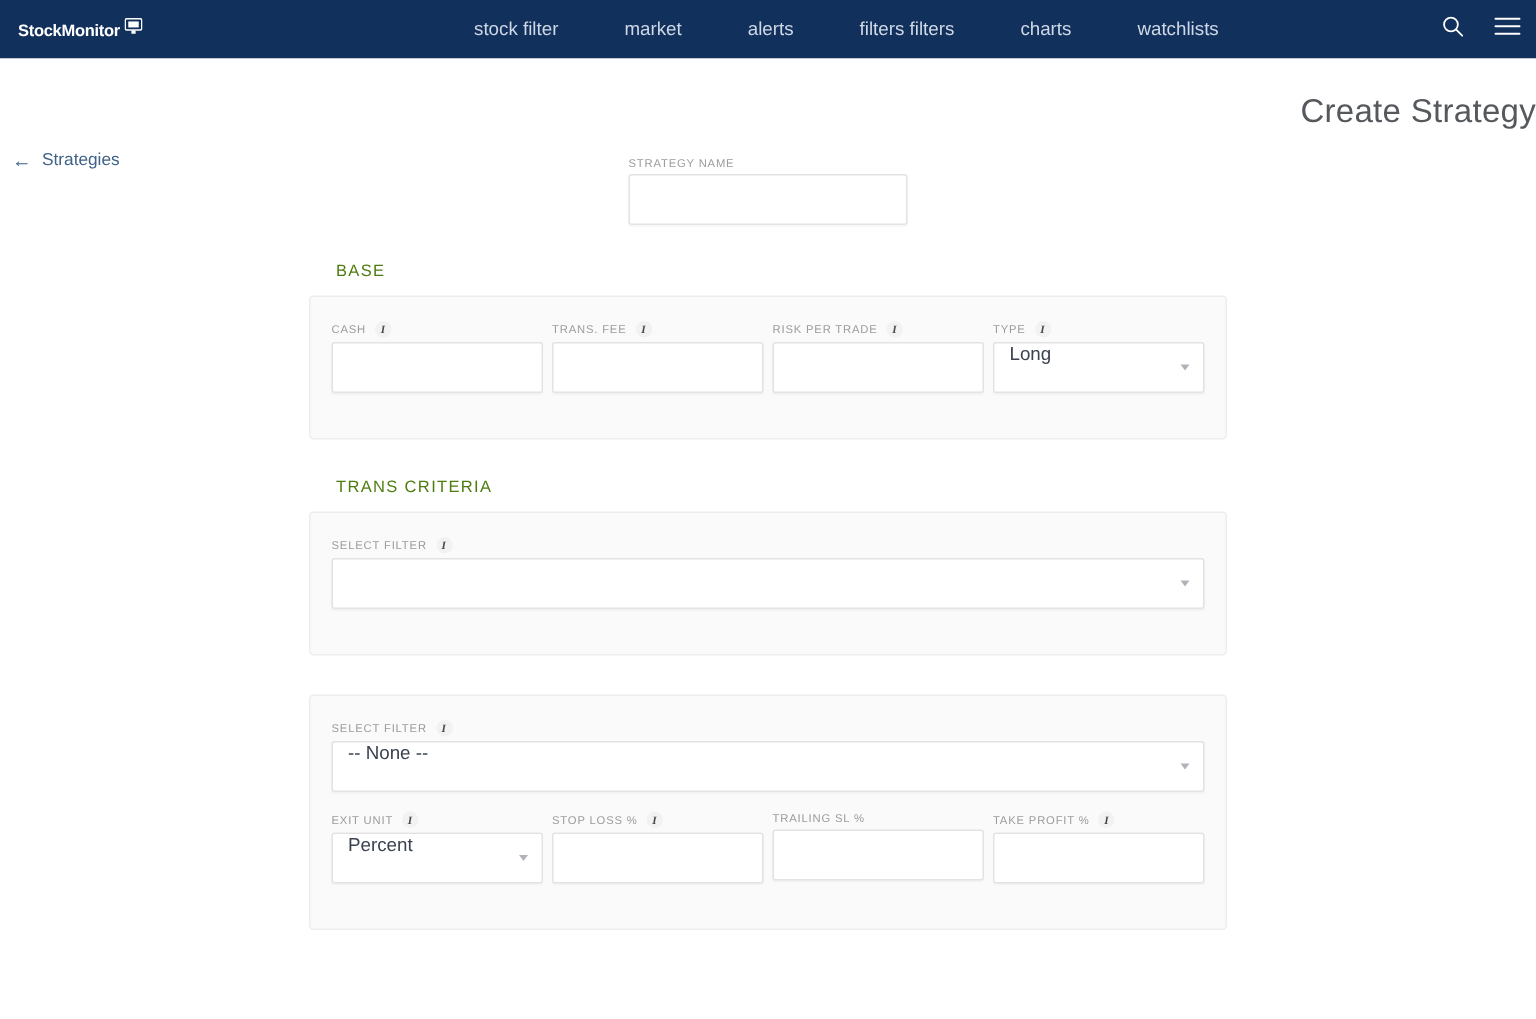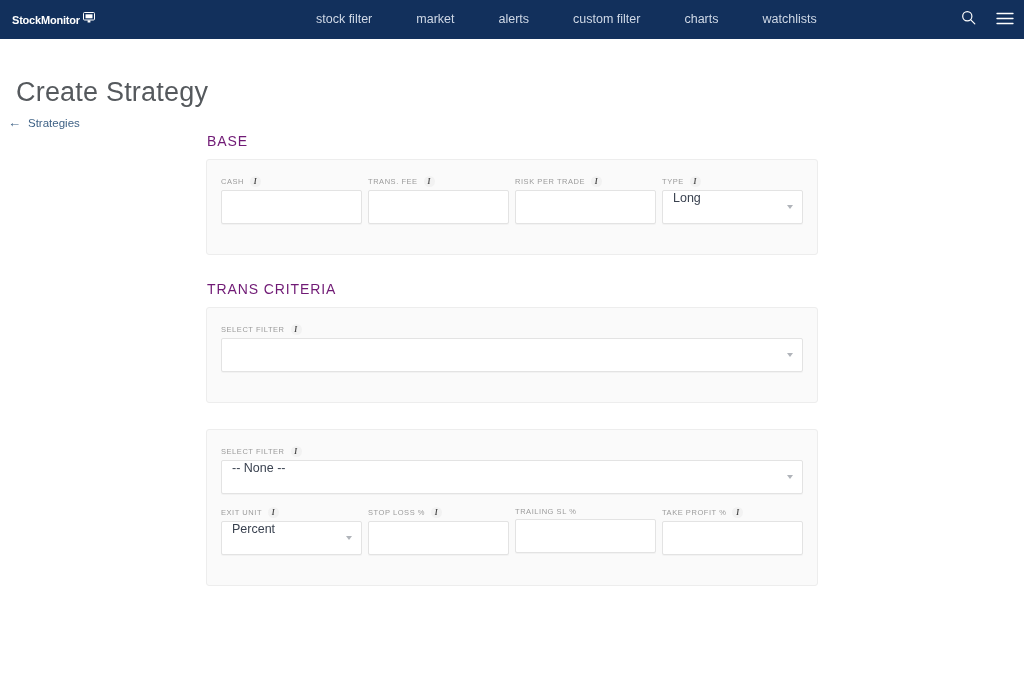--- a/index.html
+++ b/index.html
@@ -72,25 +72,25 @@
     display: flex;
     align-items: center;
     gap: 7px;
     color: #3f6286;
     font-size: 11.5px;
     text-decoration: none;
   }
   .back-arrow { font-size: 13px; line-height: 1; color: #3f6286; }
 
   .page-title {
-    text-align: left;
-    font-size: 27px;
+    text-align: right;
+    font-size: 22px;
     color: #55595d;
     font-weight: normal;
-    margin: 16px;
+    margin: 0;
     padding-top: 22px;
     letter-spacing: 0.2px;
   }
 
   
   .strategy-name-wrap {
     width: 186px;
     margin: 17px auto 0 auto;
   }
   .field-label {
@@ -131,24 +131,24 @@
     align-items: center;
     justify-content: center;
     line-height: 1;
     flex: none;
     font-family: "Liberation Serif", serif;
   }
 
   
   .section { width: 612px; margin: 0 auto; }
   .section-heading {
-    font-size: 14px;
-    color: #701a75;
+    font-size: 11px;
+    color: #4d7c0f;
     letter-spacing: 0.9px;
-    margin: 0 0 10px 1px;
+    margin: 0 0 10px 18px;
     font-weight: normal;
   }
   .card {
     background: #fafafa;
     border: 1px solid #ededed;
     border-radius: 3px;
     padding: 16px 14px 30px 14px;
   }
   .row { display: flex; gap: 6px; }
   .row + .row { margin-top: 13px; }
@@ -196,21 +196,21 @@
         <rect x="2.5" y="2.3" width="7" height="4" fill="#ffffff"></rect>
         <rect x="4.6" y="8.3" width="2.8" height="2.2" fill="#ffffff"></rect>
       </svg>
     </span>
   </div>
 
   <div class="nav-links">
     <a class="nav-link" href="#">stock filter</a>
     <a class="nav-link" href="#">market</a>
     <a class="nav-link" href="#">alerts</a>
-    <a class="nav-link" href="#">custom filter</a>
+    <a class="nav-link" href="#">filters filters</a>
     <a class="nav-link" href="#">charts</a>
     <a class="nav-link" href="#">watchlists</a>
   </div>
 
   <div class="nav-right">
     <span class="nav-icon">
       <svg width="15" height="15" viewBox="0 0 15 15" aria-hidden="true">
         <circle cx="6.3" cy="6.3" r="4.6" fill="none" stroke="#ffffff" stroke-width="1.2"></circle>
         <line x1="9.8" y1="9.8" x2="13.8" y2="13.8" stroke="#ffffff" stroke-width="1.2" stroke-linecap="round"></line>
       </svg>
@@ -227,20 +227,26 @@
 
 <div class="page">
 
   <a class="back-link" href="#">
     <span class="back-arrow">←</span>
     <span>Strategies</span>
   </a>
 
   <h1 class="page-title">Create Strategy</h1>
 
+  <div class="strategy-name-wrap">
+    <div class="field-label">
+      <span>STRATEGY NAME</span>
+    </div>
+    <input class="text-input" type="text" value="" style="">
+  </div>
 
   <div class="section" style="margin-top:25px;">
     <h2 class="section-heading">BASE</h2>
     <div class="card">
       <div class="row">
 
         <div class="col">
           <div class="field-label">
             <span>CASH</span>
             <span class="info-icon">i</span>

